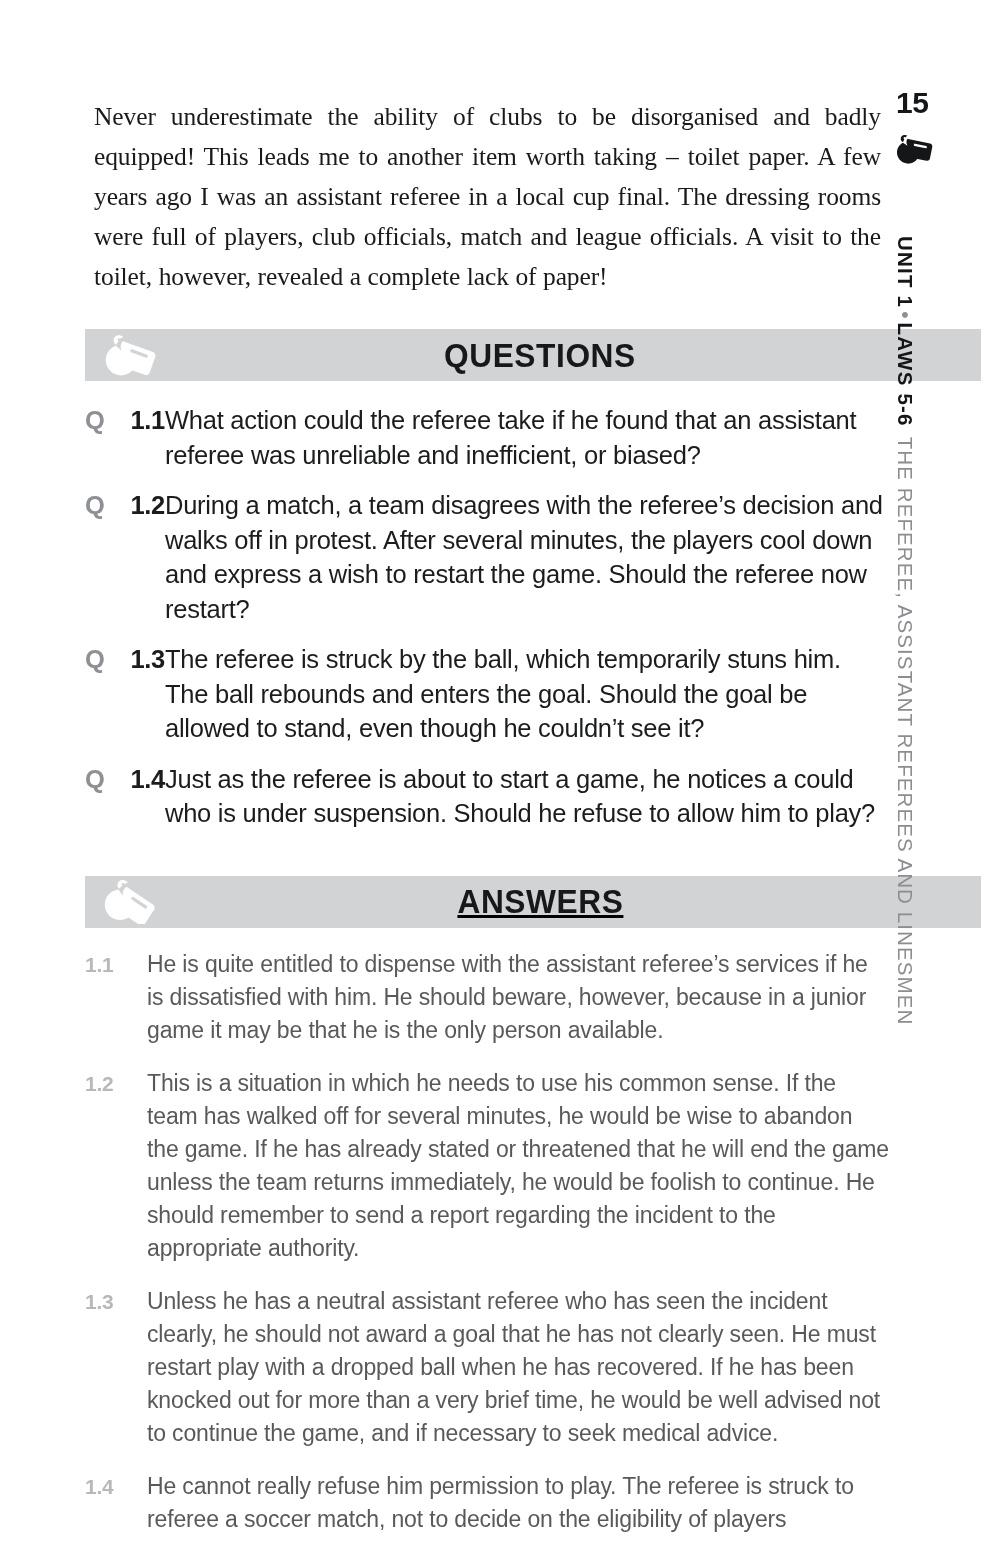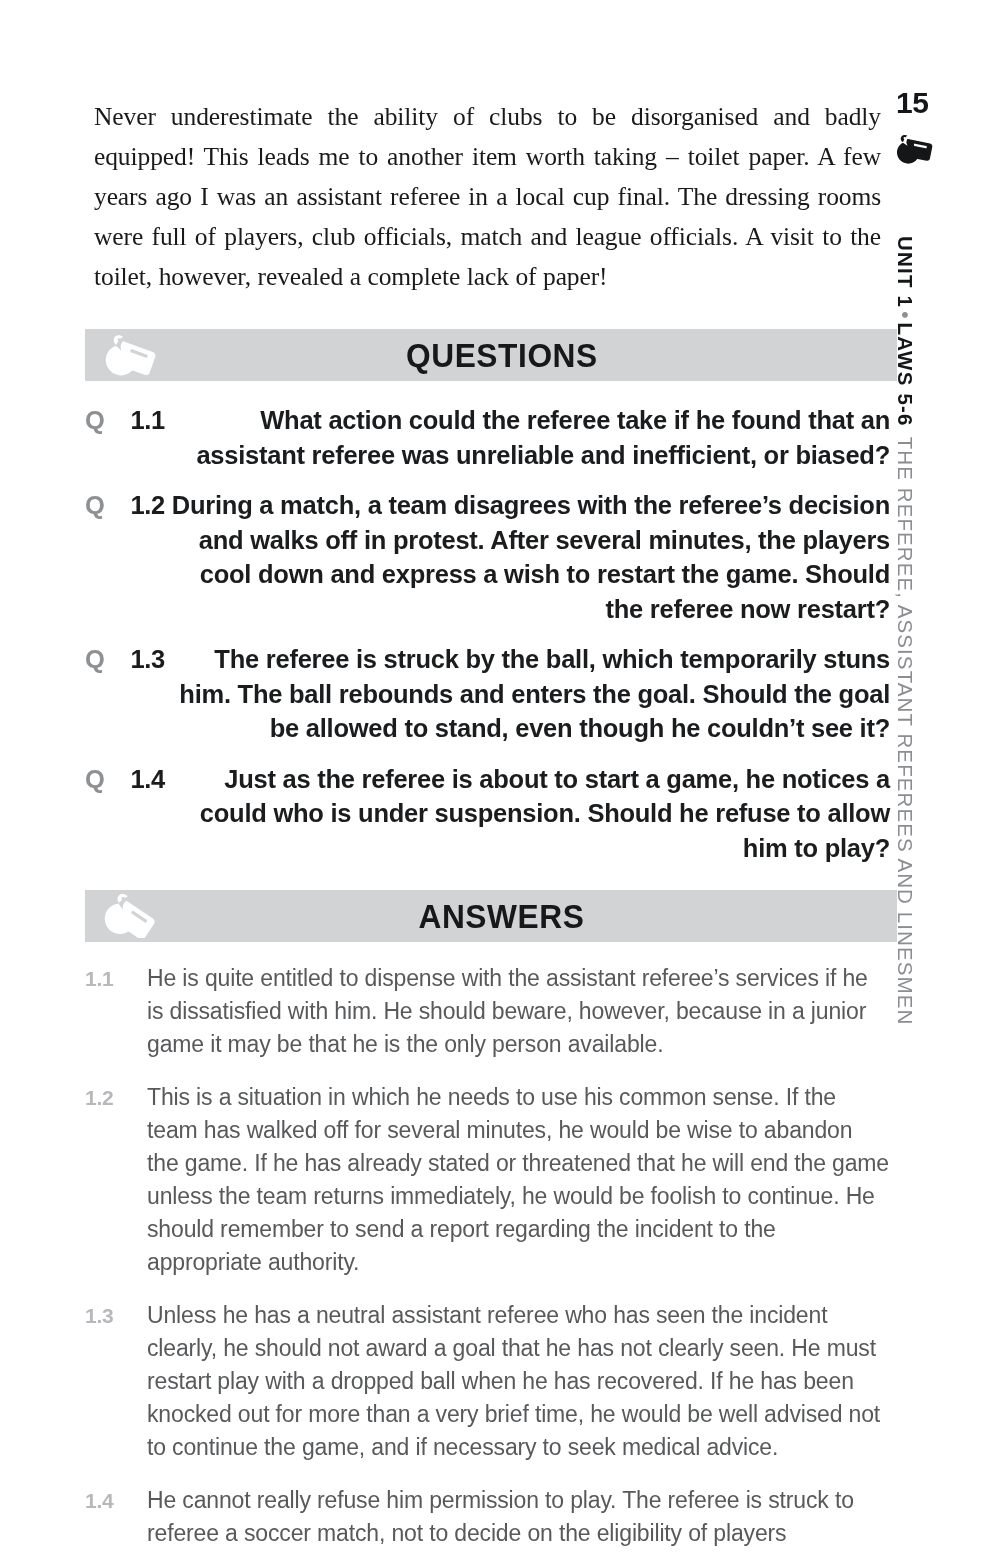--- a/index.html
+++ b/index.html
@@ -40,27 +40,26 @@
     text-align: justify;
     text-justify: inter-word;
     margin: 9px;
     letter-spacing: -0.1px;
     word-spacing: 0.3px;
   }
 
   
   .section-bar {
     position: relative;
-    width: 805px;
+    width: 896px;
     height: 52px;
     background: #d2d3d5;
     display: flex;
     align-items: center;
     justify-content: center;
-    padding-left: 7px;
   }
   .section-bar .bar-title {
     font-family: "Liberation Sans", sans-serif;
     font-weight: bold;
     font-size: 33px;
     letter-spacing: 0.6px;
     color: #16181a;
     transform: scaleX(0.96);
     line-height: 1;
     margin: 0 0 0 14px;
@@ -106,25 +105,24 @@
     font-weight: bold;
     margin-left: auto;
     letter-spacing: -0.3px;
   }
   .q-marker.tight .q-letter { margin-right: 0px; }
 
   .q-text {
     flex: 1 1 auto;
     font-size: 25.5px;
     line-height: 34.5px;
-    font-weight: bold;
+    font-weight: normal;
     color: #1a1c1e;
     letter-spacing: -0.25px;
     transform-origin: left top;
-    text-align: right;
   }
 
   
   .answers {
     margin-top: 20px;
   }
   .a-row {
     display: flex;
     align-items: flex-start;
     margin-bottom: 20px;
@@ -258,21 +256,21 @@
       <div class="q-row">
         <div class="q-marker tight">
           <span class="q-letter">Q</span>
           <span class="q-num">1.4</span>
         </div>
         <div class="q-text">Just as the referee is about to start a game, he notices a could who is under suspension. Should he refuse to allow him to play?</div>
       </div>
 
     </div>
 
-    <div class="section-bar" style="margin-top:25px;">
+    <div class="section-bar" style="margin-top:45px;text-decoration:underline;">
       <span class="whistle-wrap">
         <svg viewBox="0 0 64 48" width="58" height="44" aria-hidden="true">
           <g fill="#ffffff" transform="rotate(14 32 24)">
             <path d="M19.5 2.2c-3.2 0-5.6 2.5-5.6 5.6 0 2.1 1.1 3.9 2.8 4.9l2.6-4.1c-0.6-0.2-1-0.8-1-1.5 0-0.9 0.7-1.6 1.6-1.6 0.5 0 1 0.3 1.3 0.7l3.3-2.4C23.3 2.9 21.5 2.2 19.5 2.2z"></path>
             <path d="M16.4 13.8C9.9 16.1 5.2 22.3 5.2 29.6c0 9.3 7.6 16.9 16.9 16.9 4.9 0 9.3-2.1 12.4-5.4l-6.1-16.9z"></path>
             <path d="M25.1 9.0 L57.2 20.7 c2.3 0.8 3.4 3.3 2.6 5.6 L53.8 43.3 c-0.8 2.3-3.3 3.4-5.6 2.6 L27.6 38.6 c-2.3-0.8-3.4-3.3-2.6-5.6 L21.6 14.6 c0.8-2.3 1.2-6.4 3.5-5.6 z"></path>
           </g>
           <g fill="#d2d3d5" transform="rotate(14 32 24)">
             <rect x="32" y="20.5" width="20" height="3.6" rx="1.2" transform="rotate(20 42 22.3)"></rect>
           </g>

